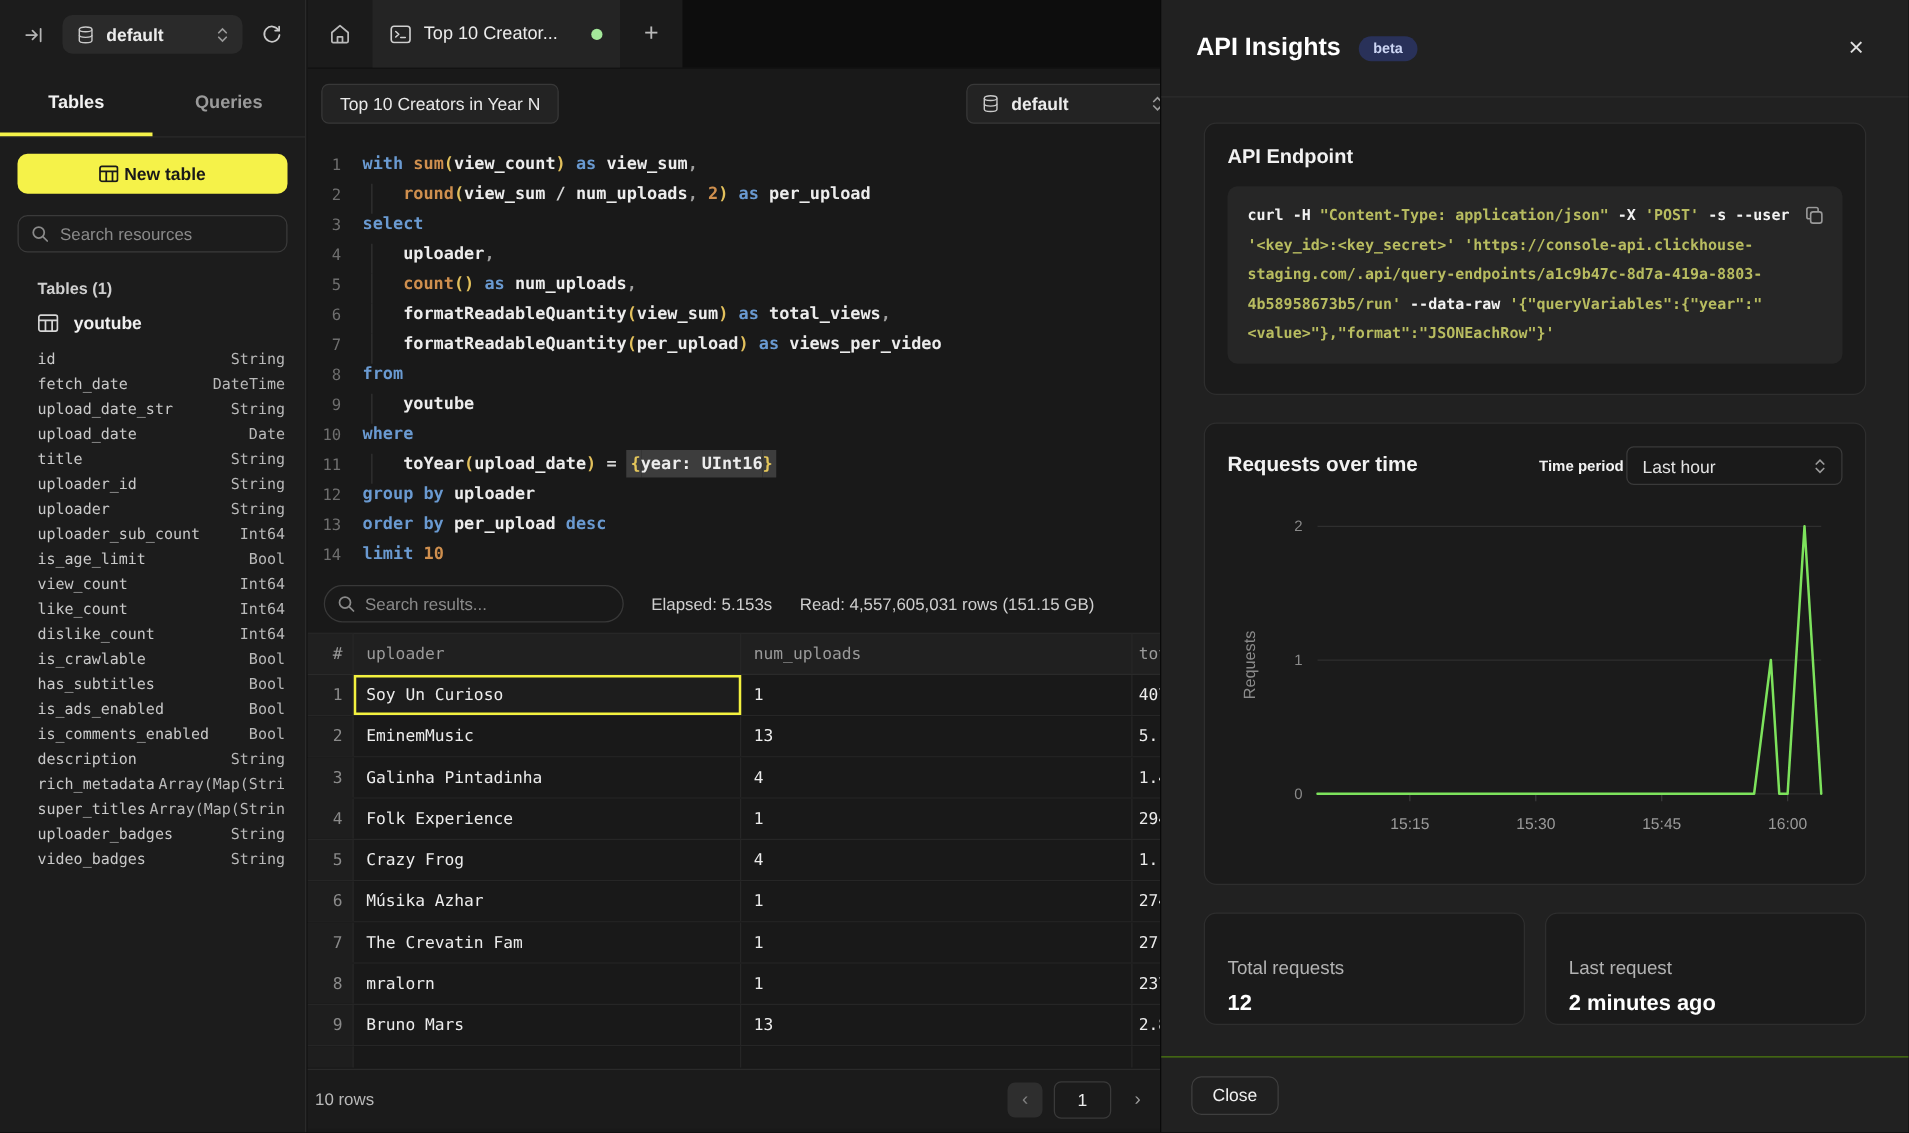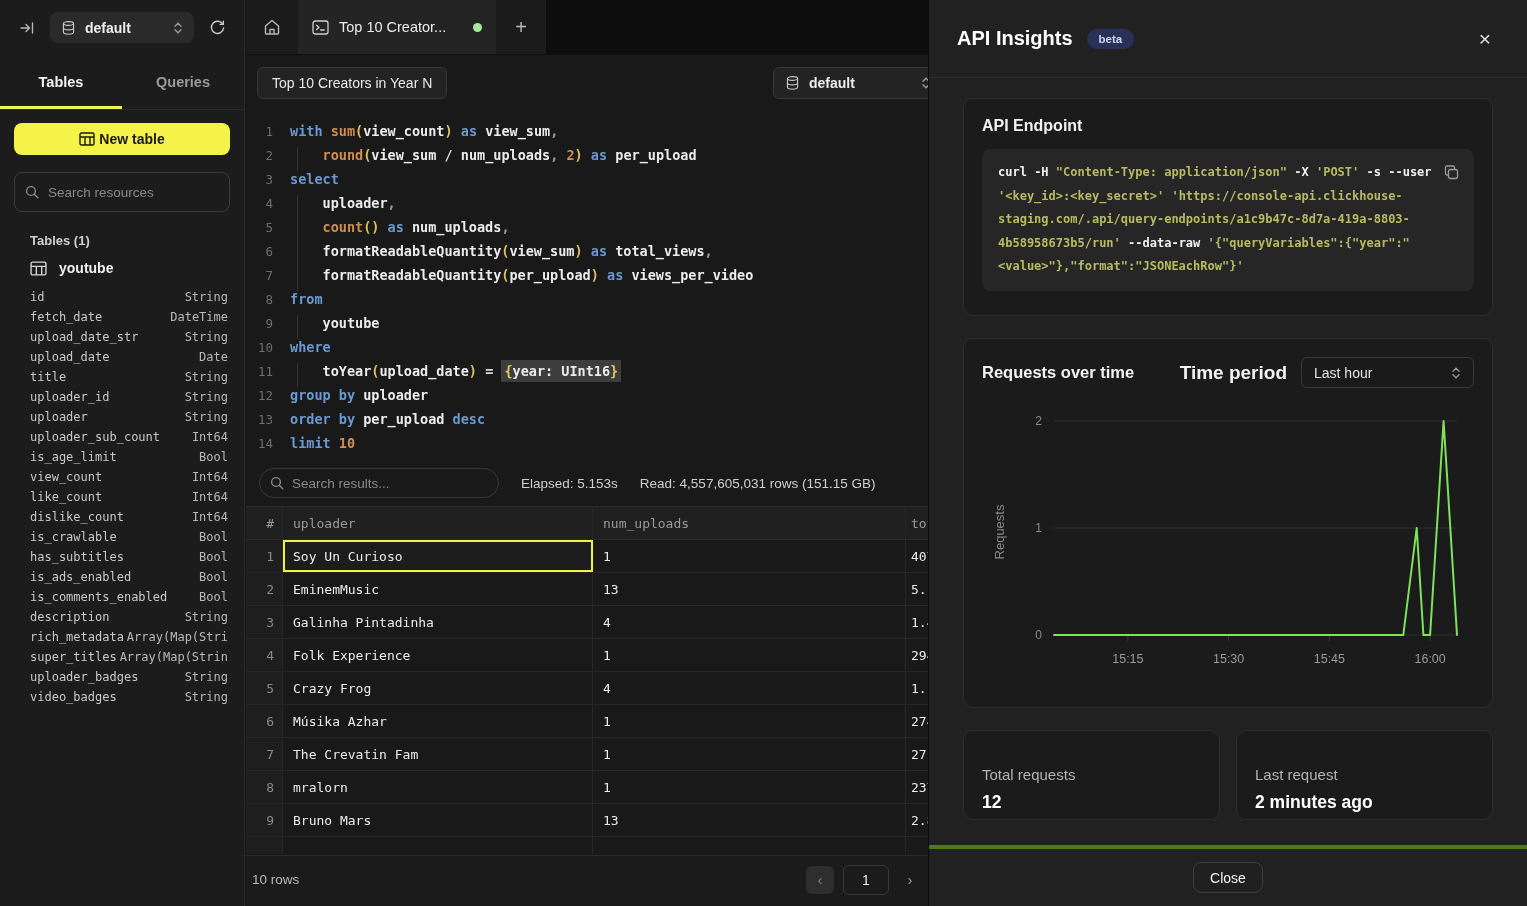--- a/index.html
+++ b/index.html
@@ -14,21 +14,21 @@
   .side-top { height:55px; display:flex; align-items:center; padding:0 14px; gap:10px; }
   .icon-btn { width:26px; height:26px; display:flex; align-items:center; justify-content:center; color:#b5b5b5; cursor:pointer; }
   .db-select { flex:1; height:31px; background:#2a2a2a; border-radius:8px; display:flex; align-items:center; gap:9px; padding:0 11px; cursor:pointer; }
   .db-select .lbl { flex:1; color:#ececec; font-size:14px; font-weight:600; }
   .side-tabs { height:55px; border-bottom:1px solid #2a2a2a; display:flex; position:relative; }
   .side-tab { width:122px; display:flex; align-items:center; justify-content:center; font-size:14.5px; font-weight:600; color:#9a9a9a; cursor:pointer; }
   .side-tab.active { color:#f2f2f2; }
   .tab-underline { position:absolute; left:0; bottom:0; width:122px; height:3px; background:#f5f249; }
   .side-body { padding:13px 14px 0; }
   .new-table { height:32px; width:100%; background:#f5f249; border:none; border-radius:8px; display:flex; align-items:center; justify-content:center; gap:4px; color:#191919; font-weight:700; font-size:14px; cursor:pointer; }
-  .search-box { margin-top:17px; height:40px; border:1px solid #3a3a3a; border-radius:8px; display:flex; align-items:center; gap:9px; padding:0 10px;justify-content:space-between; }
+  .search-box { margin-top:17px; height:30px; border:1px solid #3a3a3a; border-radius:8px; display:flex; align-items:center; gap:9px; padding:0 10px;justify-content:space-between; }
   .search-box input { flex:1; background:transparent; border:none; outline:none; color:#c9c9c9; font-size:13.5px; }
   .search-box input::placeholder { color:#8a8a8a; }
   .tables-label { margin:21px 0 0 16px; font-size:13px; color:#cfcfcf; font-weight:600; }
   .youtube-row { margin-top:12px; padding-left:16px; display:flex; gap:12px; align-items:center; color:#f0f0f0; font-weight:600; font-size:14px; cursor:pointer; }
   .schema { margin-top:11px; font-family:"DejaVu Sans Mono",monospace; font-size:12px; }
   .schema-row { display:flex; justify-content:space-between; height:20px; align-items:center; padding:0 2px 0 16px; cursor:default; }
   .s-name { color:#c9c9c9; }
   .s-type { color:#b9b9b9; }
 
   
@@ -93,29 +93,29 @@
   .card.endpoint { height:218px; padding:18px; }
   .card-title { font-size:16px; font-weight:700; color:#f2f2f2; }
   .code-block { margin-top:14px; position:relative; background:#262626; border-radius:8px; padding:12px 46px 12px 16px; font-family:"DejaVu Sans Mono",monospace; font-size:12px; line-height:23.6px; }
   .curl-line { white-space:pre; }
   .t-w { color:#f2f2f2; font-weight:700; }
   .t-s { color:#b8bc60; font-weight:600; }
   .copy-btn { position:absolute; top:11px; right:11px; width:24px; height:24px; display:flex; align-items:center; justify-content:center; color:#9a9a9a; cursor:pointer; }
   .card.chart-card { margin-top:22px; height:370px; padding:18px; }
   .chart-head { display:flex; align-items:center; }
   .chart-title { font-size:16.5px; font-weight:700; color:#f2f2f2; flex:1; }
-  .tp-label { font-size:19px; font-weight:700; color:#f2f2f2; margin-right:14px; }
+  .tp-label { font-size:12px; font-weight:700; color:#f2f2f2; margin-right:2px; }
   .tp-select { width:173px; height:31px; background:#1a1a1a; border:1px solid #3a3a3a; border-radius:6px; display:flex; align-items:center; gap:8px; padding:0 12px; cursor:pointer; }
   .tp-select .lbl { flex:1; color:#e3e3e3; font-size:14px; }
   .chart-wrap { margin-top:13px; }
   .stats-row { margin-top:22px; display:flex; gap:16px; }
   .stat-card { flex:1; height:90px; padding:17px 18px; }
   .stat-label { font-size:15px; color:#b3b3b3;margin-top:18px; }
   .stat-value { margin-top:9px; font-size:17.5px; font-weight:700; color:#ffffff; }
-  .panel-footer { height:61px; border-top:4px solid #4d7c0f; display:flex; align-items:center; justify-content:center; padding:0 24px; flex:none; }
+  .panel-footer { height:61px; border-top:1px solid #4d7c0f; display:flex; align-items:center; justify-content:flex-start; padding:0 24px; flex:none; }
   .close-btn { min-width:68px; height:31px; background:#202020; border:1px solid #3f3f3f; border-radius:8px; color:#f0f0f0; font-size:14px; display:flex; align-items:center; justify-content:center; padding:0 16px; cursor:pointer; }
 </style>
 </head>
 <body>
 
 <div class="app">
 
   <aside class="sidebar">
     <div class="side-top">
       <div class="icon-btn">

